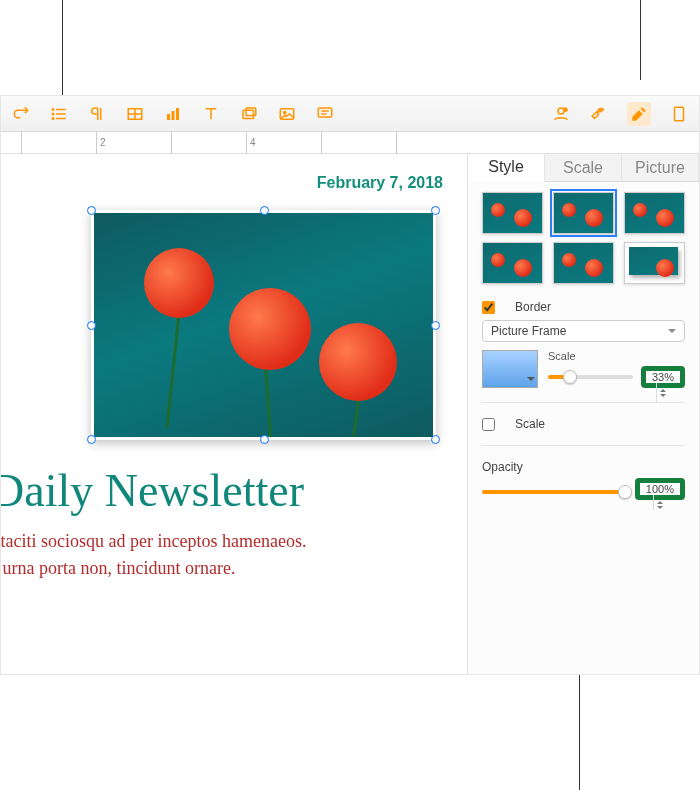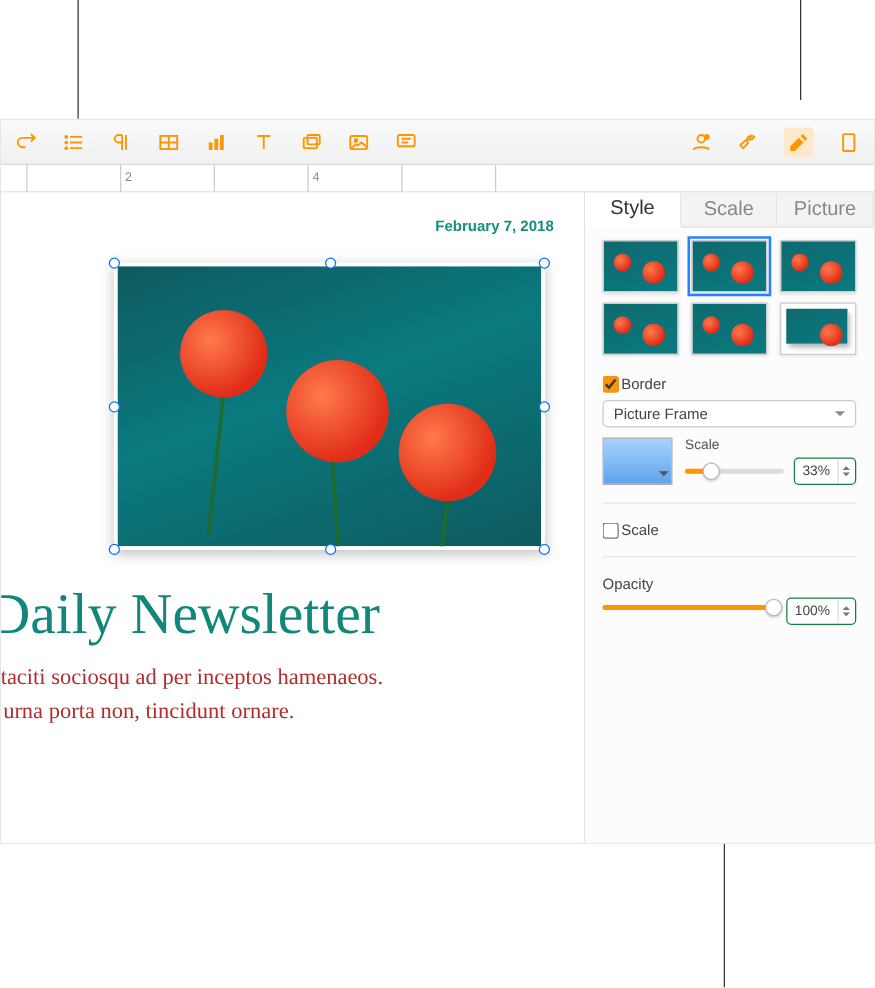--- a/index.html
+++ b/index.html
@@ -21,21 +21,21 @@
   .tb-icon.active { background: #ffe9cc; border-radius: 3px; padding: 2px; box-sizing: content-box; }
 
   
   .ruler { height: 22px; background: #fff; border-bottom: 1px solid #e0e0e0; position: relative; font-size: 10px; color: #888; }
   .ruler .mark { position: absolute; top: 0; border-left: 1px solid #ccc; height: 22px; padding-left: 3px; line-height: 22px; }
 
   .main-row { display: flex; flex: 1; min-height: 0; }
 
   
   .doc { flex: 1; position: relative; overflow: hidden; background: #fff; }
-  .doc-date { position: absolute; right: 24px; top: 20px; color: #148f7c; font-weight: 600; font-size: 12px; }
+  .doc-date { position: absolute; right: 24px; top: 20px; color: #148f7c; font-weight: 600; font-size: 16px; }
   .photo-sel { position: absolute; left: 90px; top: 56px; width: 345px; height: 230px; }
   .photo-img { width: 100%; height: 100%; background: linear-gradient(160deg,#0e5a5f,#0a7a7f 45%,#0e5a5f); border: 3px solid #fff; box-shadow: 0 3px 10px rgba(0,0,0,.25); position: relative; overflow: hidden; }
   .flower { position: absolute; border-radius: 50%; background: radial-gradient(circle at 35% 35%, #ff7a4d, #e02d18 70%); }
   .stem { position: absolute; width: 3px; background: #1d6b2e; }
   .handle { position: absolute; width: 9px; height: 9px; background: #fff; border: 1.5px solid #0a70ff; border-radius: 50%; }
   .h-tl { left: -4px; top: -4px; } .h-tm { left: 50%; top: -4px; margin-left: -4px; } .h-tr { right: -4px; top: -4px; }
   .h-ml { left: -4px; top: 50%; margin-top: -4px; } .h-mr { right: -4px; top: 50%; margin-top: -4px; }
   .h-bl { left: -4px; bottom: -4px; } .h-bm { left: 50%; bottom: -4px; margin-left: -4px; } .h-br { right: -4px; bottom: -4px; }
 
   .doc-title { position: absolute; top: 310px; left: -10px; font-size: 46px; color: #10877a; font-family: Georgia, 'Times New Roman', serif; }
@@ -50,35 +50,35 @@
 
   .style-grid { display: grid; grid-template-columns: repeat(3,1fr); gap: 8px 10px; margin-bottom: 16px; }
   .style-thumb { height: 42px; background: linear-gradient(160deg,#0e6a6f,#0a7a7f); border: 1px solid #ccc; position: relative; box-shadow: 0 1px 3px rgba(0,0,0,.15); }
   .style-thumb::after, .style-thumb::before { content: ""; position: absolute; border-radius: 50%; background: radial-gradient(circle at 35% 35%, #ff7a4d, #e02d18 70%); }
   .style-thumb::before { width: 14px; height: 14px; left: 8px; top: 10px; }
   .style-thumb::after { width: 18px; height: 18px; right: 10px; bottom: 6px; }
   .style-thumb.sel { outline: 2px solid #2a7fff; outline-offset: 1px; }
   .style-thumb.pad { background: #fff; }
   .style-thumb.pad .inner { position: absolute; inset: 4px 6px 8px 4px; background: linear-gradient(160deg,#0e6a6f,#0a7a7f); box-shadow: 2px 3px 4px rgba(0,0,0,.3); }
 
-  .check-row { display: flex; align-items: center; gap: 2px; margin: 12px 0 6px; }
+  .check-row { display: flex; align-items: center; gap: 20px; margin: 12px 0 6px; }
   .check-row input { accent-color: #ff9500; }
 
   .dropdown { width: 100%; height: 22px; border: 1px solid #ccc; border-radius: 4px; background: #fff; font-size: 12px; padding: 0 22px 0 8px; display: flex; align-items: center; position: relative; color: #444; }
   .dropdown::after { content: ""; position: absolute; right: 8px; top: 8px; border: 4px solid transparent; border-top-color: #888; }
 
   .scale-row { display: flex; align-items: center; gap: 10px; margin-top: 8px; }
   .preview-box { width: 56px; height: 38px; background: linear-gradient(#a7d2ff,#5ea3ea); border: 1px solid #aaa; position: relative; }
   .preview-box::after { content: ""; position: absolute; right: 2px; bottom: 2px; border: 4px solid transparent; border-top-color: #555; }
 
   .mini-slider { flex: 1; height: 4px; background: #ddd; border-radius: 2px; position: relative; }
   .mini-slider .fill { position: absolute; left: 0; top: 0; bottom: 0; width: 20%; background: #ff9500; border-radius: 2px; }
   .mini-slider .knob { position: absolute; top: -5px; width: 14px; height: 14px; background: #fff; border: 1px solid #bbb; border-radius: 50%; box-shadow: 0 1px 2px rgba(0,0,0,.2); }
 
-  .num-field { display: flex; align-items: center; border: 1px solid #15803d; border-radius: 4px; height: 22px; background: #fff; }
+  .num-field { display: flex; align-items: center; border: 5px solid #15803d; border-radius: 4px; height: 22px; background: #fff; flex-direction: column; }
   .num-field span { padding: 0 6px; font-size: 11px; min-width: 34px; text-align: right; }
   .steppers { width: 14px; display: flex; flex-direction: column; border-left: 1px solid #ddd; }
   .steppers div { height: 10px; position: relative; }
   .steppers div::before { content: ""; position: absolute; left: 3px; border: 3px solid transparent; }
   .steppers .up::before { top: 3px; border-bottom-color: #777; }
   .steppers .dn::before { bottom: 3px; border-top-color: #777; }
 
   .scale-col { flex: 1; display: flex; flex-direction: column; gap: 4px; }
   .scale-col label { font-size: 11px; color: #555; }
 
@@ -281,21 +281,21 @@
           <span>Scale</span>
         </div>
 
 
         <div class="sep"></div>
 
         <div>
           <div style="display:flex;align-items:center;gap:10px">
             <span style="flex:1">Opacity</span>
           </div>
-          <div style="display:flex;align-items:flex-start;gap:10px;margin-top:4px">
+          <div style="display:flex;align-items:center;gap:10px;margin-top:4px">
             <div style="flex:1">
               <div class="op-slider">
                 <div class="fill"></div>
                   <div class="knob"></div>
               </div>
             </div>
             <div class="num-field">
               <span>100%</span>
               <div class="steppers">
                   <div class="up"></div>

